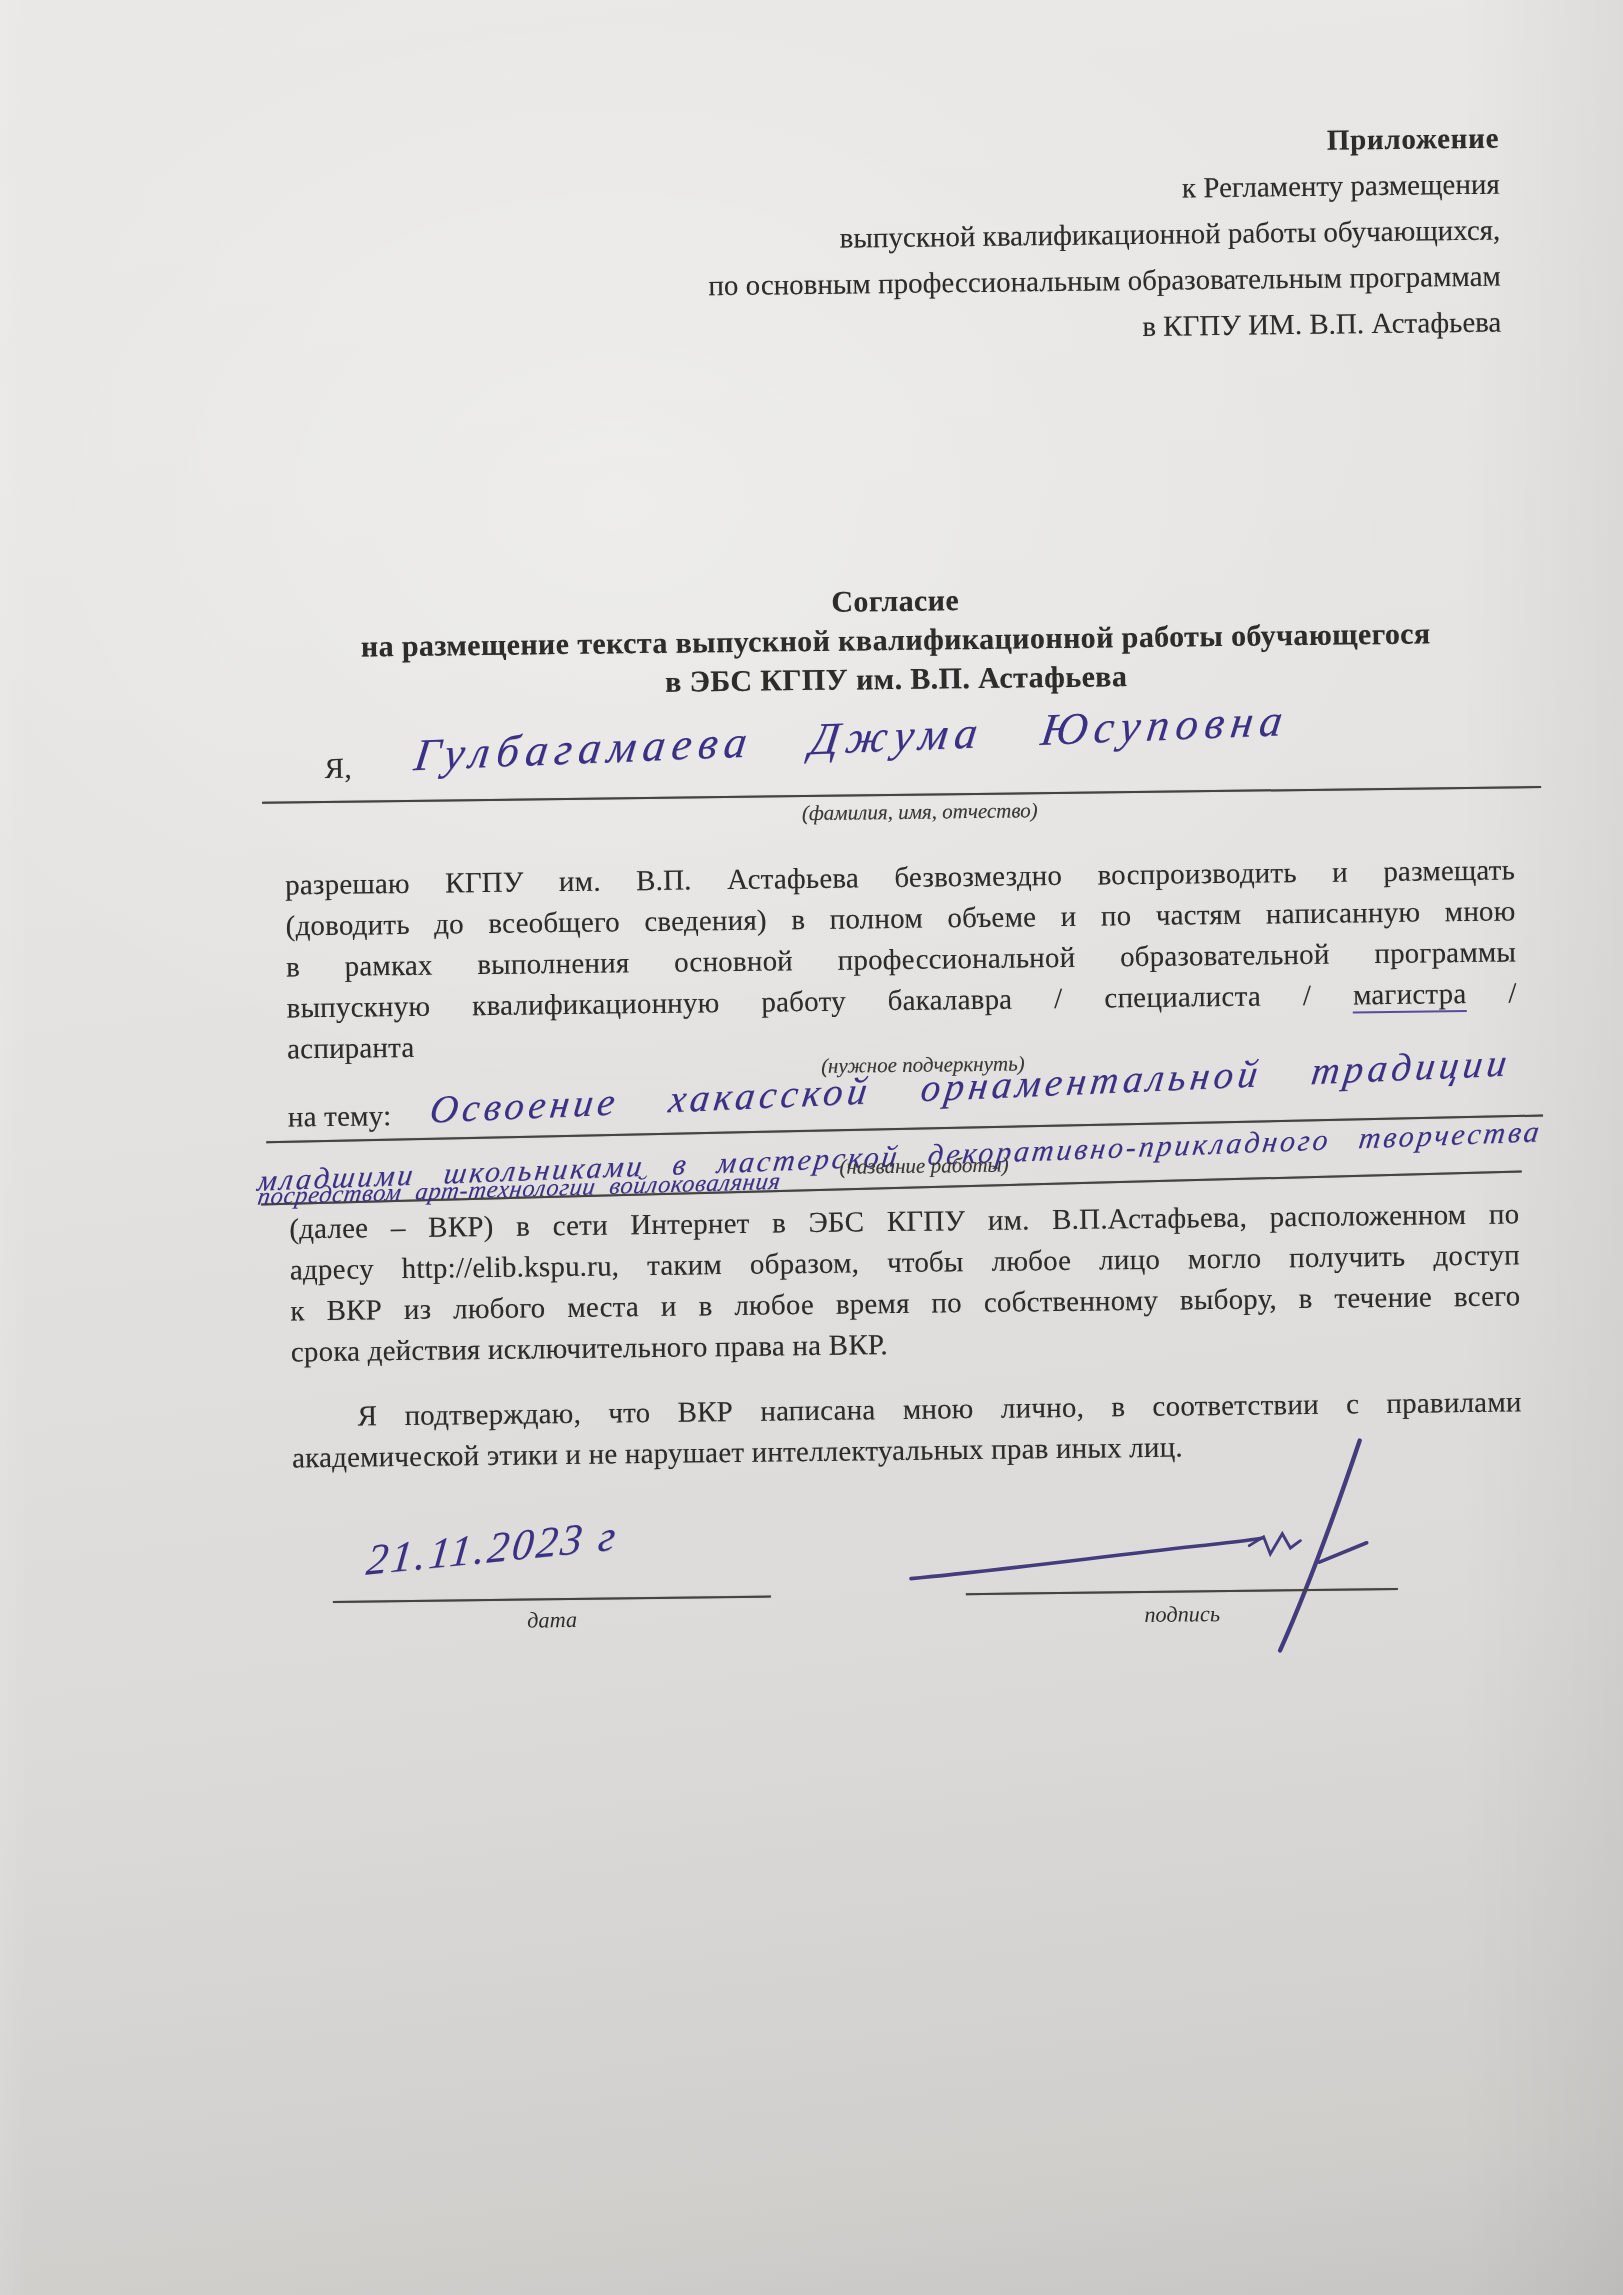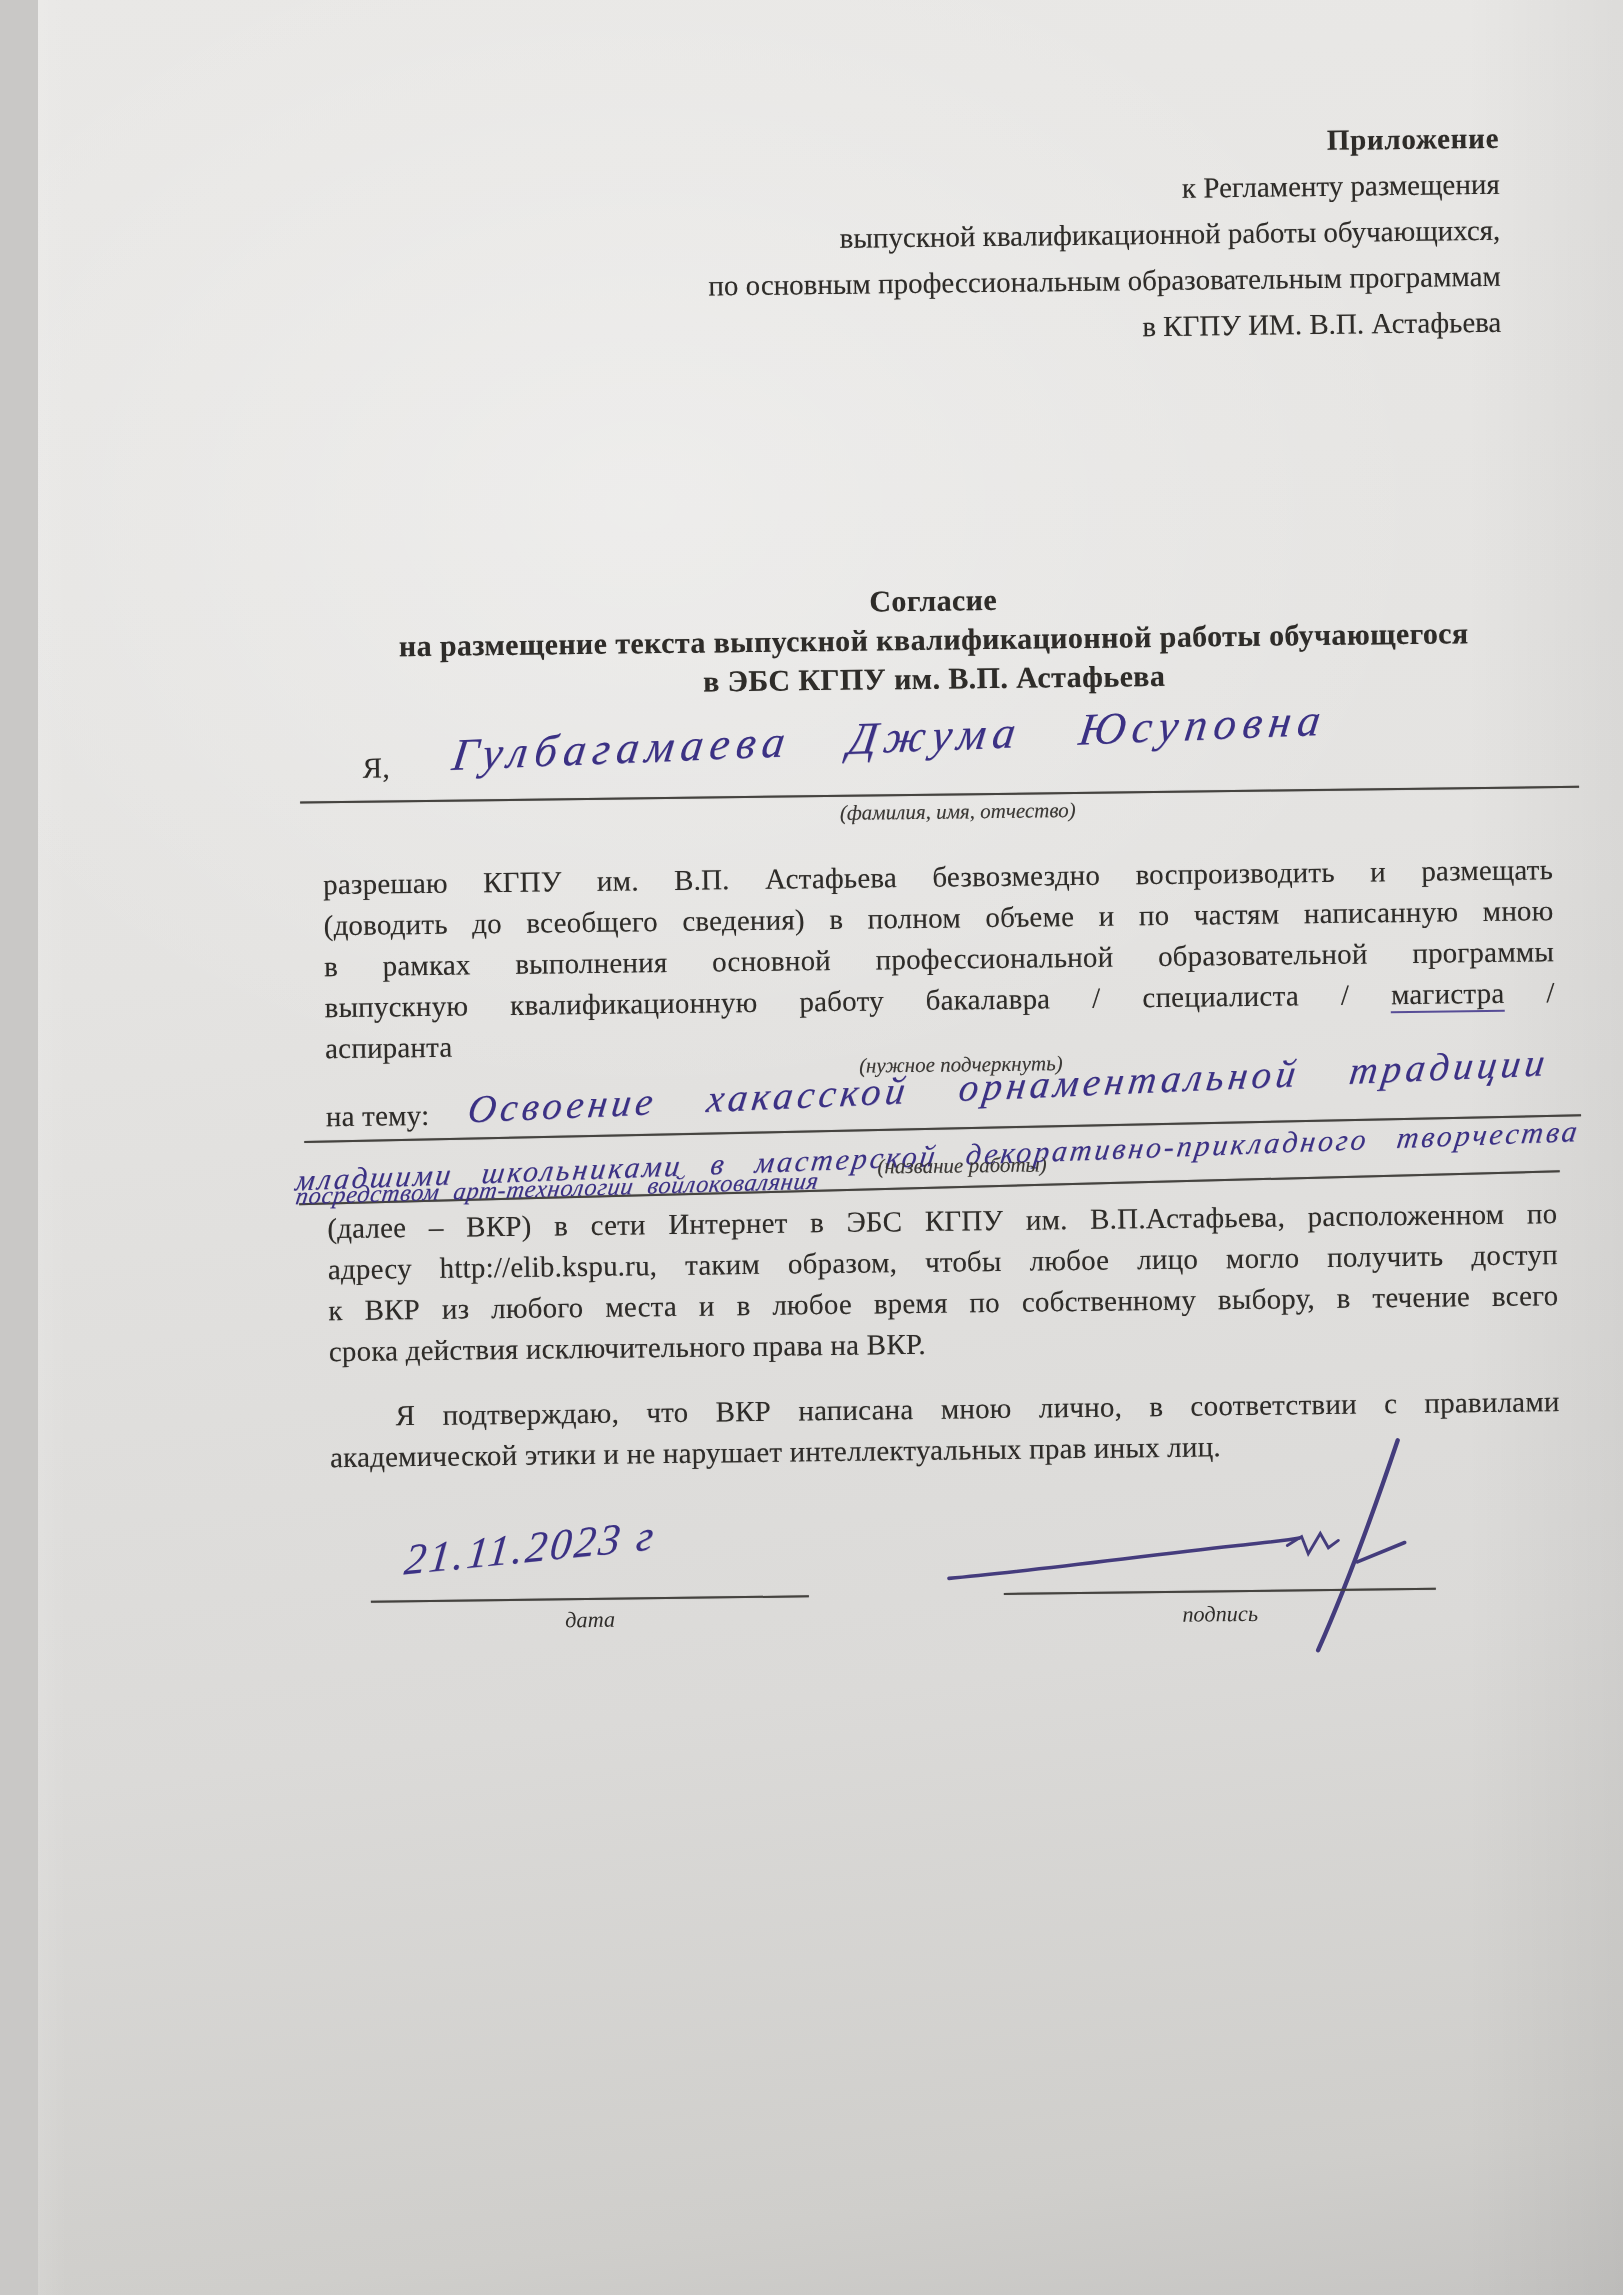--- a/index.html
+++ b/index.html
@@ -8,21 +8,20 @@
     background:#c9c8c6;
     font-family:"Liberation Serif","DejaVu Serif",serif;
   }
   .sheet{
     position:absolute;inset:0;
     background:
       radial-gradient(ellipse 1153px 865px at 38% 22%, rgba(255,255,255,0.30), rgba(255,255,255,0) 70%),
       linear-gradient(to right, rgba(255,255,255,0.10) 0px, rgba(255,255,255,0) 29px),
       linear-gradient(to right, rgba(0,0,0,0) 90%, rgba(0,0,0,0.05) 100%),
       linear-gradient(173deg, #e9e8e6 0%, #e4e3e1 40%, #dbdad8 72%, #cfcecb 93%, #c6c5c3 100%);
-    margin-left: 38px;
   }
   .rot{position:absolute;inset:0;transform:rotate(-0.7deg);transform-origin:50% 45%;}
   .printed{color:#2e2c29;text-shadow:0 0 0.7px rgba(70,66,60,0.5);}
   .block{position:absolute;}
   .hdr{right:114px;top:123px;text-align:right;font-size:29px;line-height:46px;}
   .hdr .l0{font-weight:bold;letter-spacing:0.7px;}
   .ttl{left:216px;top:582px;width:1369px;text-align:center;font-weight:bold;font-size:30px;line-height:39px;letter-spacing:0.4px;}
   .bodyline{font-size:29px;line-height:41px;letter-spacing:0.2px;}
   .just{text-align:justify;text-align-last:justify;}
   .hint{font-style:italic;font-size:21px;color:#3a3835;text-align:center;text-shadow:0 0 0.7px rgba(70,66,60,0.4);}

